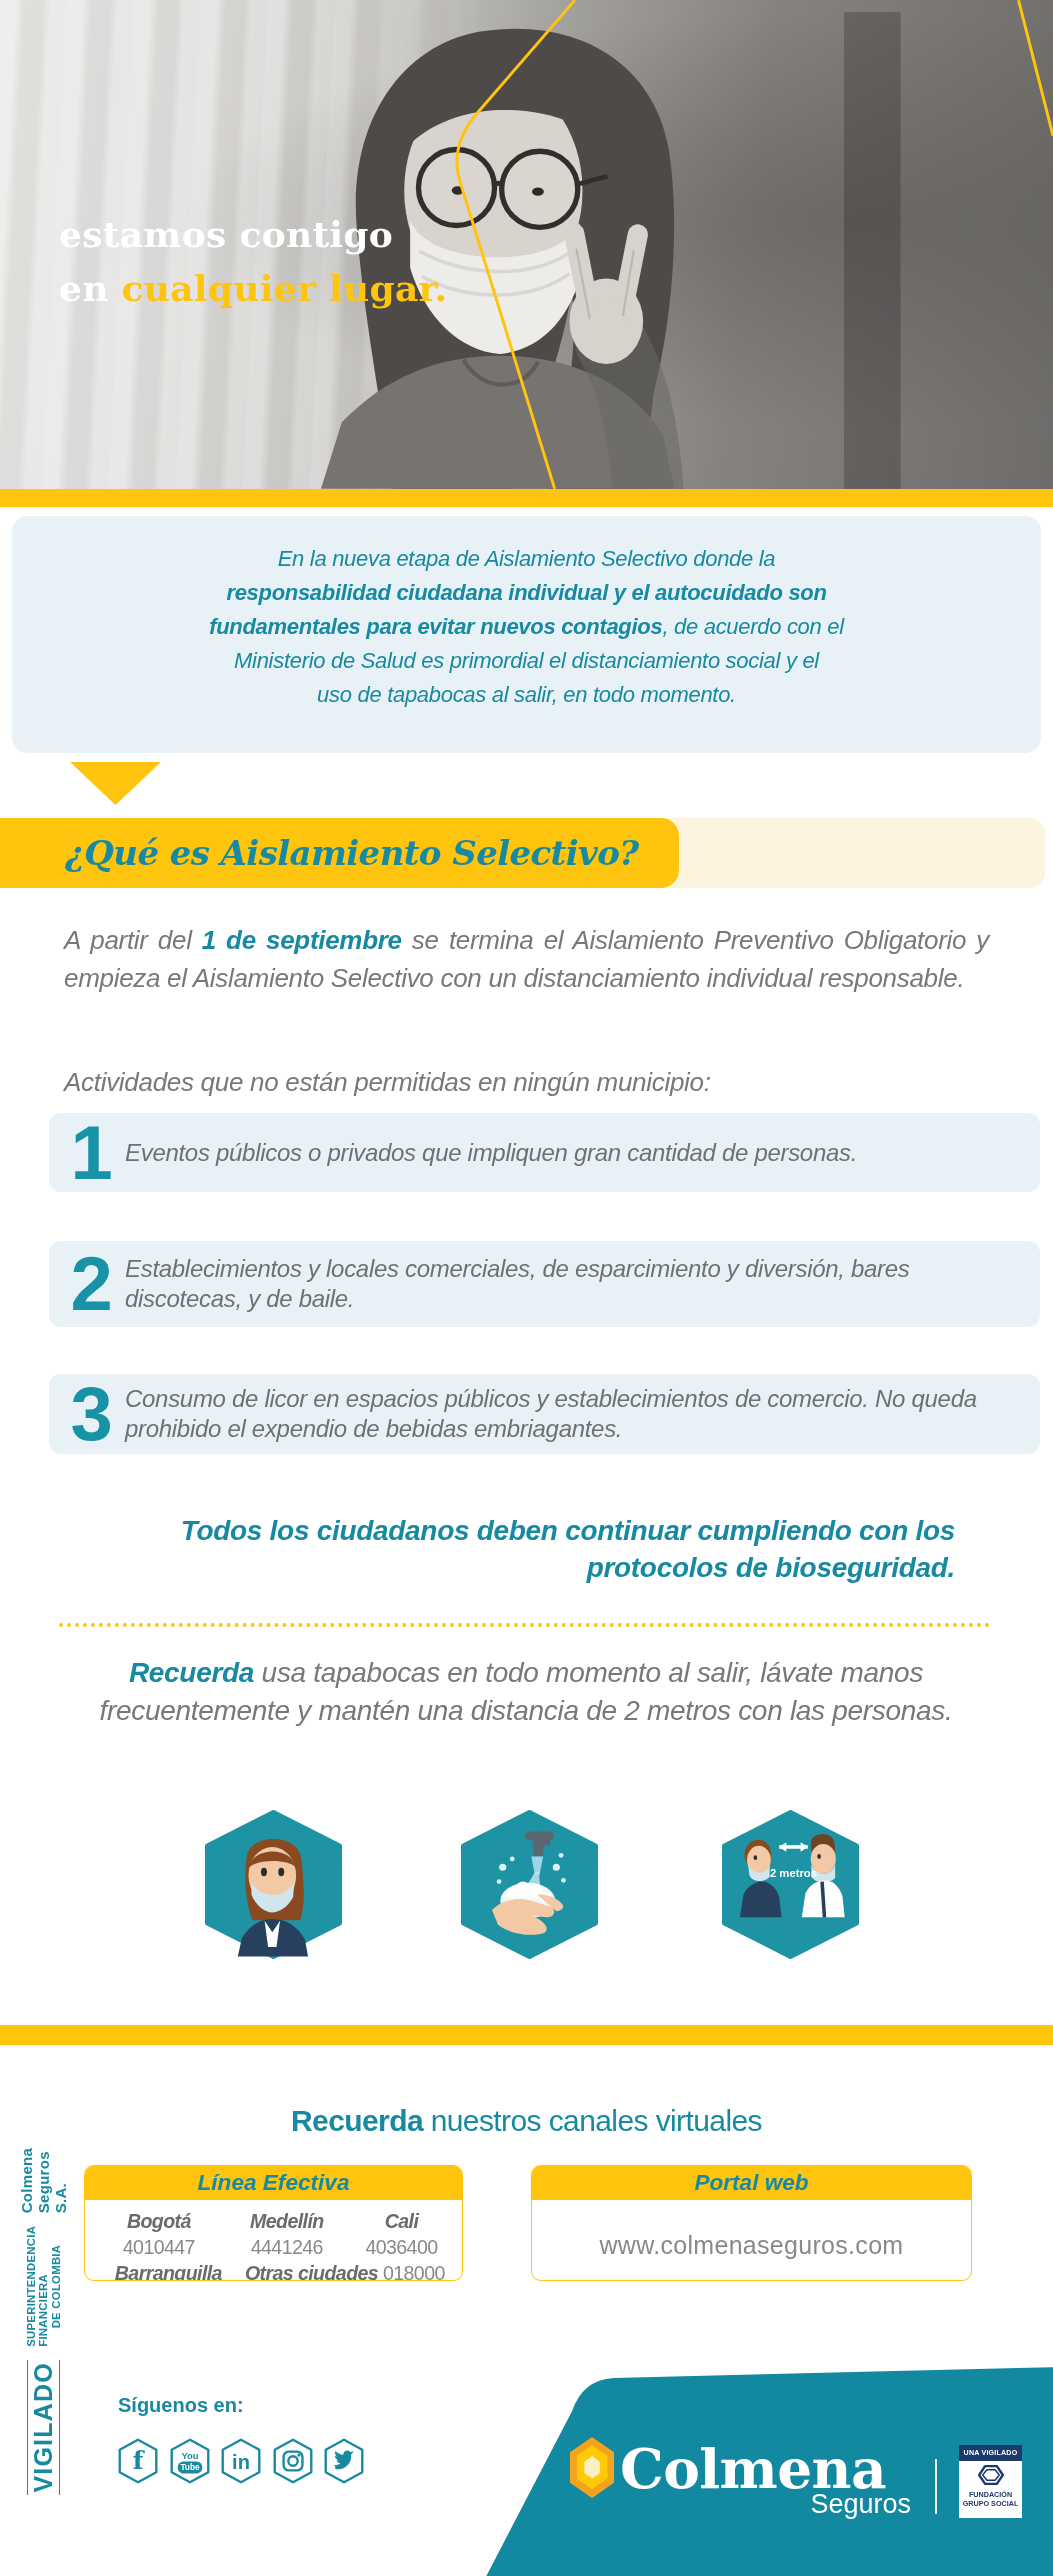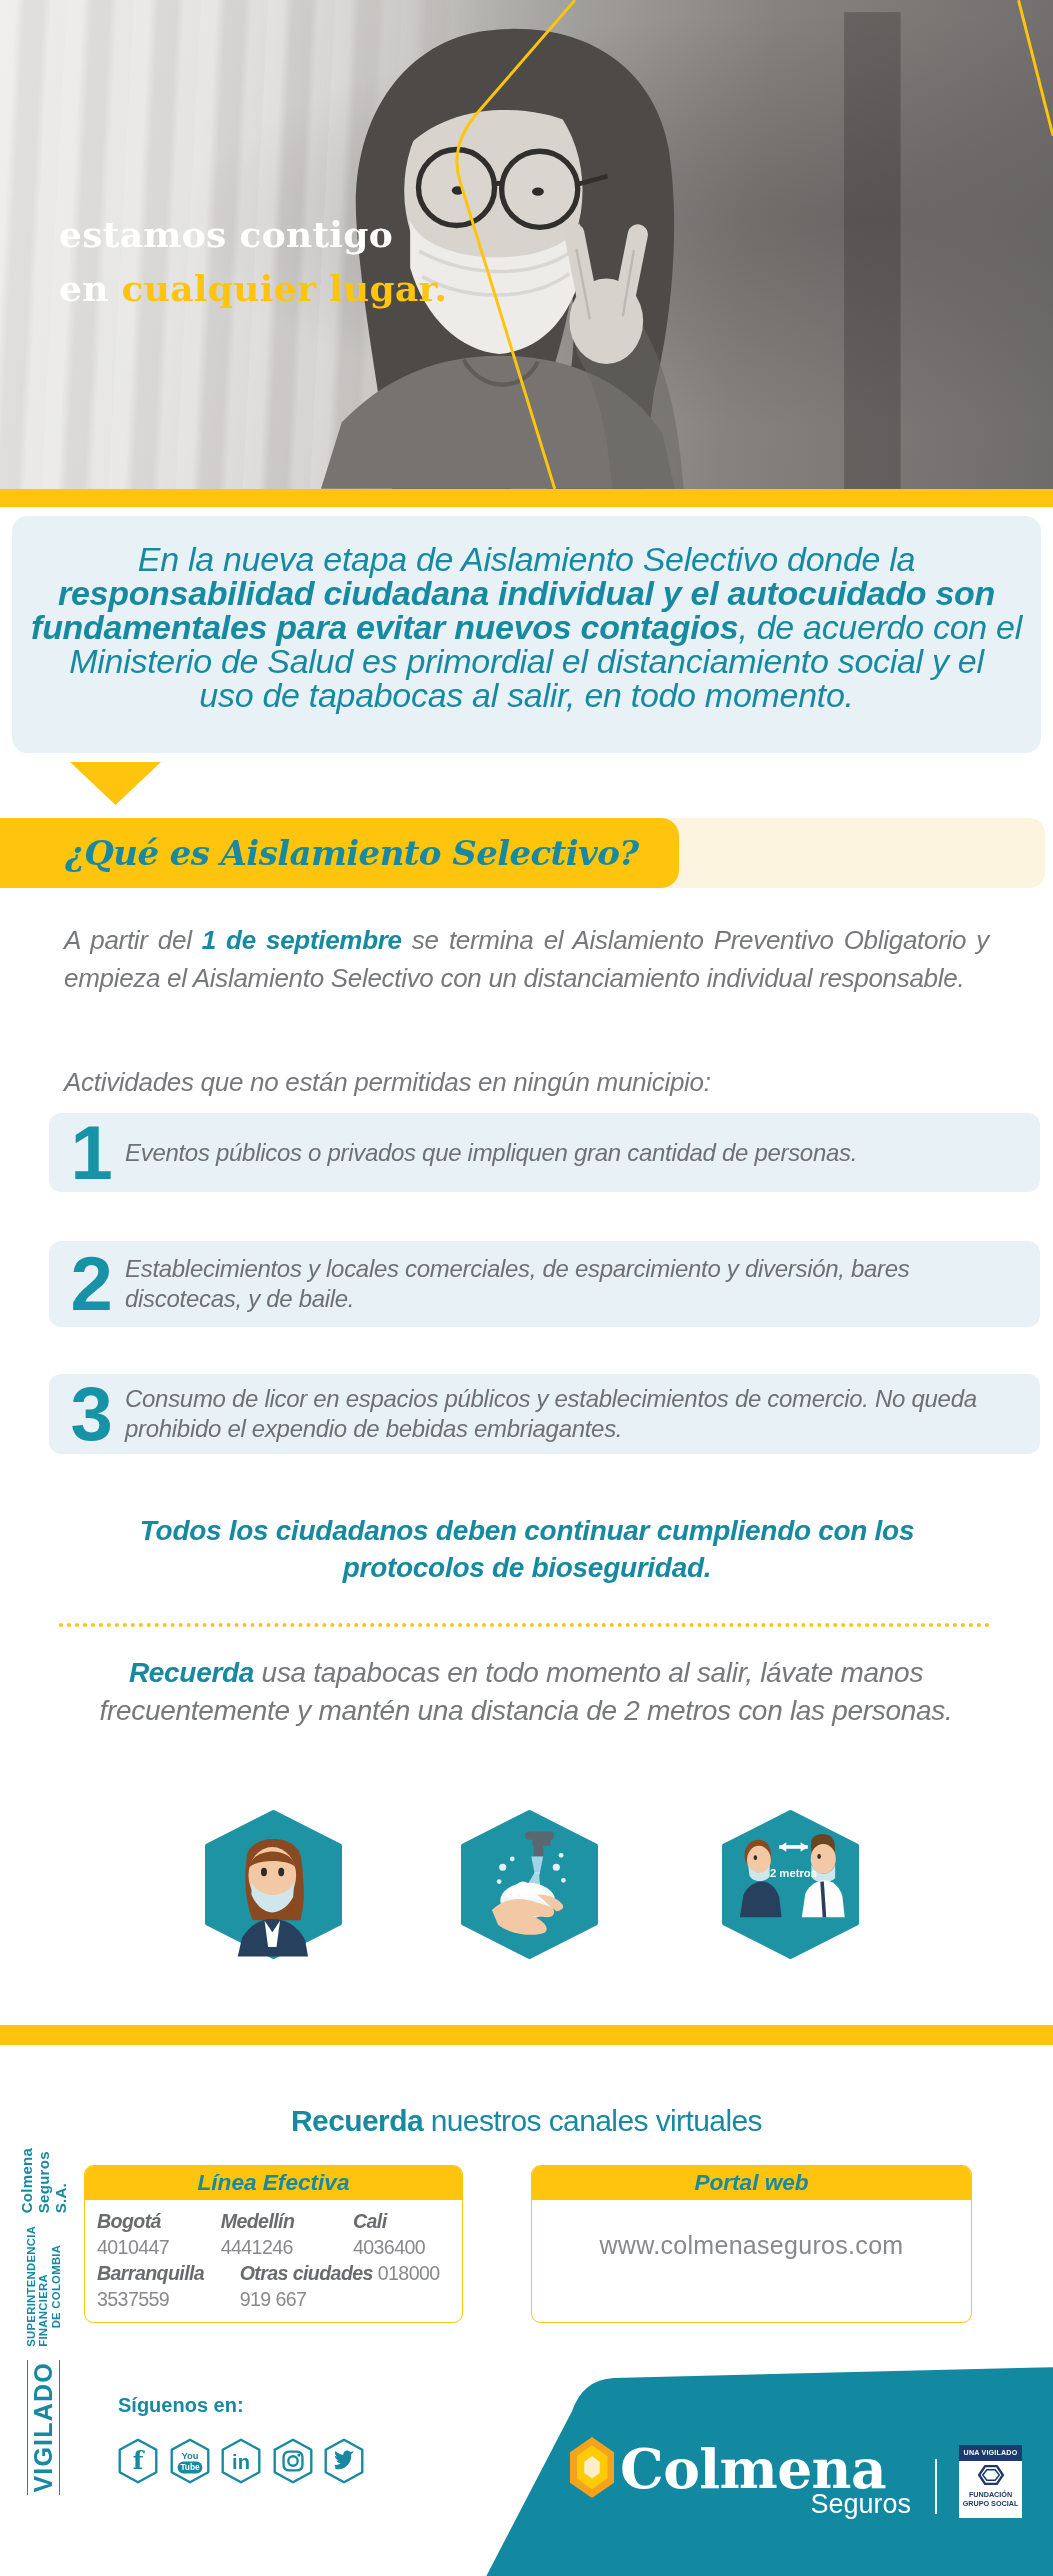--- a/index.html
+++ b/index.html
@@ -18,21 +18,21 @@
     mask-image:linear-gradient(to right,#000 65%,transparent 100%);}
   .hero-title{left:59px;top:153px;font-family:"DejaVu Serif",serif;font-weight:bold;
     font-size:36px;line-height:54px;color:#ffffff;letter-spacing:0.3px;}
   .hero-title .hl{color:#FFC40D;}
 
   .hero-bar{left:0;top:489px;width:1053px;height:18px;background:#FFC40D;}
 
   
   .intro-box{left:12px;top:516px;width:1029px;height:237px;background:#E8F2F6;border-radius:15.5px;}
   .intro-text{left:0;top:542px;width:1053px;text-align:center;
-    font-style:italic;font-size:34px;line-height:34px;color:#1789A1;letter-spacing:-0.3px;}
+    font-style:italic;font-size:22px;line-height:34px;color:#1789A1;letter-spacing:-0.3px;}
   .intro-text b{font-weight:700;}
 
   .tri{left:70px;top:762px;width:91px;height:43px;background:#FFC40D;
     clip-path:polygon(0 0,100% 0,50% 100%);}
 
   
   .banner-cream{left:0;top:818px;width:1045px;height:70px;background:#FCF4DE;border-radius:0 15.5px 15.5px 0;}
   .banner-yellow{left:0;top:818px;width:679px;height:70px;background:#FFC40D;border-radius:0 18px 18px 0;}
   .banner-yellow h1{margin:0;padding-left:65px;font-family:"DejaVu Serif",serif;
     font-style:italic;font-weight:bold;font-size:34px;line-height:70px;color:#1789A1;letter-spacing:-0.6px;}
@@ -44,40 +44,40 @@
   .p2{left:64px;top:1067px;width:951px;font-style:italic;font-size:26px;color:#77787B;letter-spacing:-0.3px;}
 
   
   .item{left:49px;width:991px;background:#E8F2F6;border-radius:12px;}
   .item .num{position:absolute;left:21.4px;top:50%;transform:translateY(-50%);
     font-size:76px;font-weight:800;color:#1792A6;line-height:1;}
   .item .txt{position:absolute;left:76px;right:27px;top:0;bottom:0;display:flex;align-items:center;
     font-style:italic;font-size:24px;line-height:30px;color:#6F7073;letter-spacing:-0.3px;}
   .i1{top:1113px;height:79px;} .i2{top:1241px;height:86px;} .i3{top:1374px;height:80px;}
 
-  .protocols{left:99px;top:1512px;width:856px;text-align:center;font-style:italic;font-weight:700;
+  .protocols{left:99px;top:1512px;width:856px;text-align:right;font-style:italic;font-weight:700;
     font-size:28px;line-height:37px;color:#1789A1;letter-spacing:-0.3px;}
 
   .dotted{left:59px;top:1623px;width:931px;border-top:4.2px dotted #FFC40D;}
 
   .reminder{left:80px;top:1654px;width:892px;text-align:center;font-style:italic;
     font-size:28px;line-height:38px;color:#77787B;letter-spacing:-0.3px;}
   .reminder .hl{color:#1789A1;font-weight:700;}
 
   
   .hexwrap{top:1810px;width:137px;height:149px;}
   .hx1{left:205px;} .hx2{left:461px;} .hx3{left:722px;}
 
   .bar2{left:0;top:2025px;width:1053px;height:19.6px;background:#FFC40D;}
 
   
   .ch-head{left:0;top:2104px;width:1053px;text-align:center;font-size:30px;color:#1789A1;letter-spacing:-0.6px;}
   .ch-head b{font-weight:700;}
-  .card{top:2165px;height:158px;background:#ffffff;border:1.8px solid #FFC40D;border-radius:9.5px;
-    overflow:hidden;box-sizing:border-box;}
+  .card{top:2165px;height:116px;background:#ffffff;border:1.8px solid #FFC40D;border-radius:9.5px;
+    overflow:hidden;box-sizing:border-box;text-align:center;}
   .card .hd{height:34px;background:#FFC40D;display:flex;align-items:center;justify-content:center;
     font-style:italic;font-weight:700;font-size:22.6px;color:#1789A1;}
   .card1{left:84px;width:379px;} .card2{left:531px;width:441px;}
   .card1 .bd{padding:8.3px 12px 0 12px;}
   .prow{display:flex;justify-content:space-between;font-size:19.6px;color:#88898C;line-height:26px;letter-spacing:-0.6px;}
   .prow b{color:#6A6B6E;font-style:italic;font-weight:700;}
   .card2 .bd{height:90px;display:flex;align-items:center;justify-content:center;
     font-size:25px;color:#88898C;letter-spacing:0.3px;}
 
   

